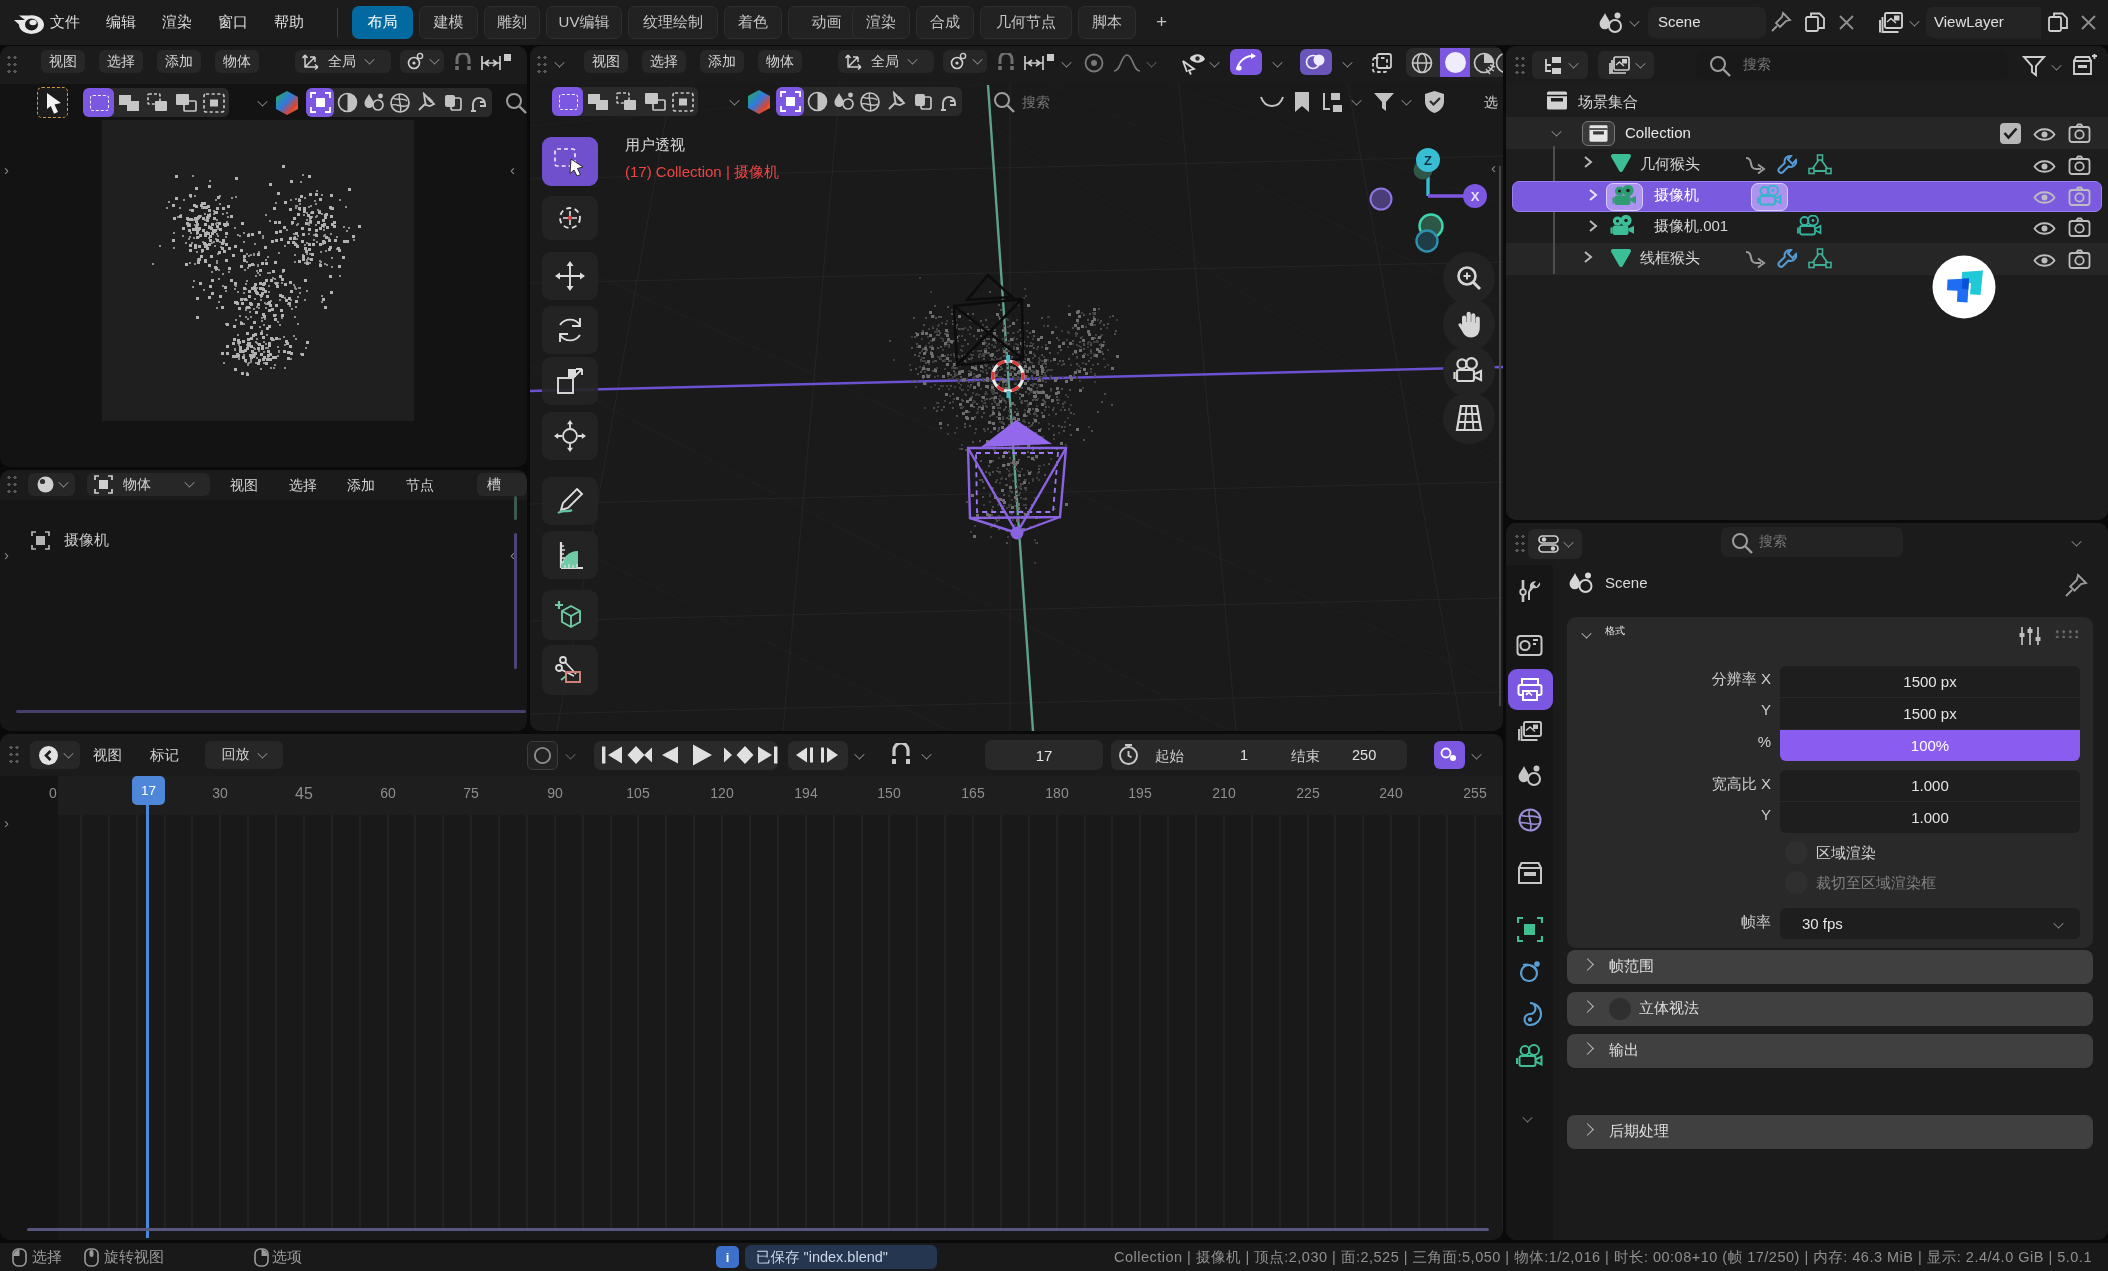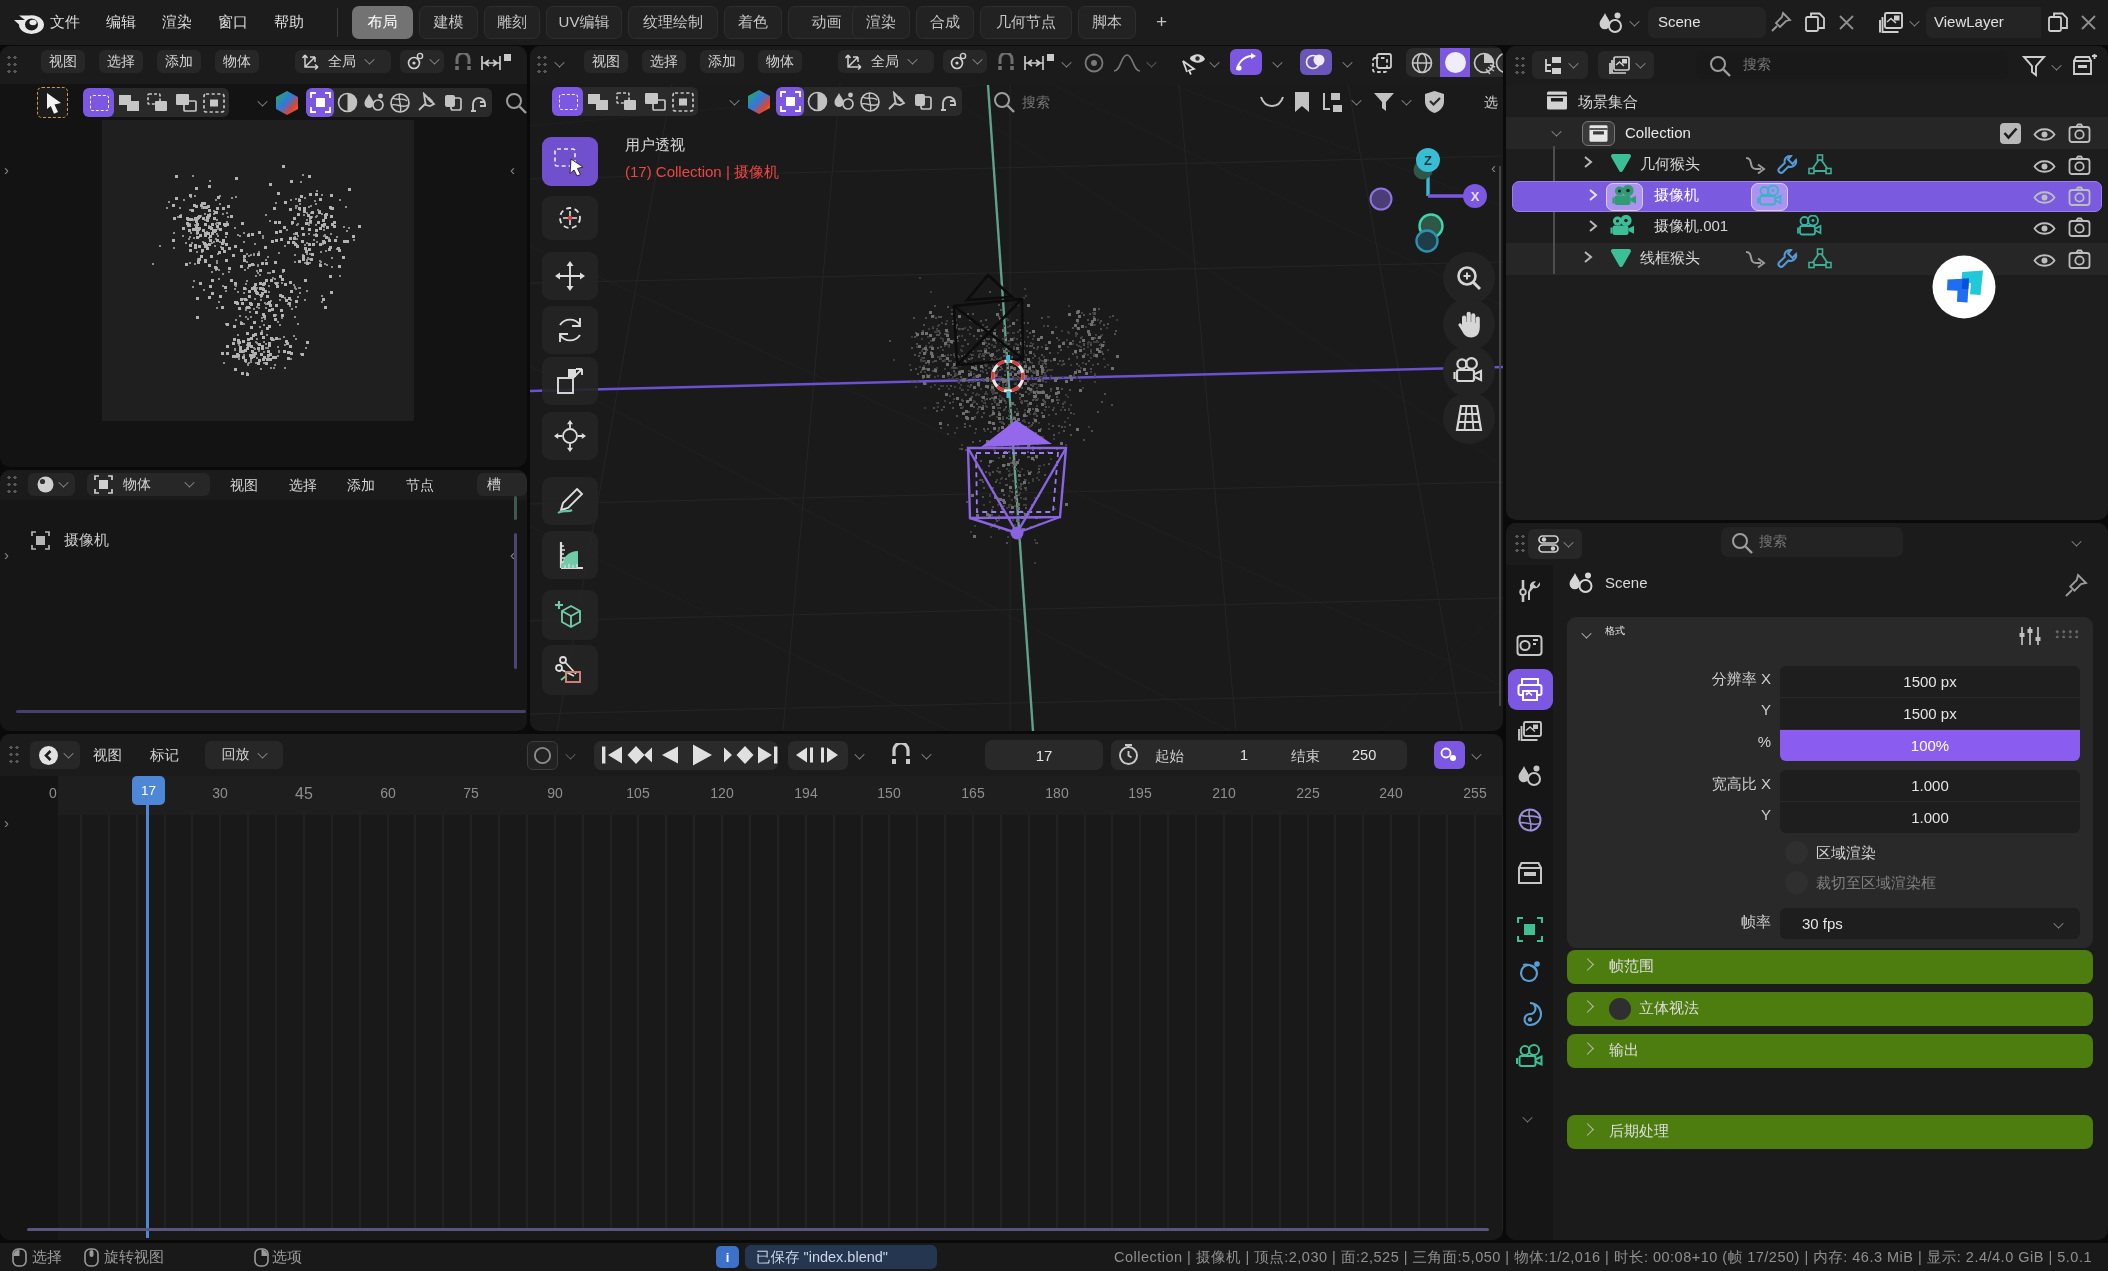--- a/index.html
+++ b/index.html
@@ -14,21 +14,21 @@
  background-image:radial-gradient(circle,#585858 1.5px,transparent 1.6px);
  background-size:6px 7px}
 .tb{background:#222222;border:1px solid #2e2e2e;color:#c6c6c6}
 .hpill{position:absolute;height:23px;background:#272727;border-radius:6px;display:flex;align-items:center;justify-content:center;color:#d2d2d2;font-size:14px}
 .ib{position:absolute;display:flex;align-items:center;justify-content:center}
 .tool{position:absolute;left:12px;width:56px;height:49px;background:#252525e6;border-radius:9px;display:flex;align-items:center;justify-content:center}
 .selgrp{position:absolute;background:#2a2a2a;border-radius:6px}
 .dsq{position:absolute;width:19px;height:16px;border:1.7px dashed #f0f0f0;border-radius:3px}
 .plabel{position:absolute;left:65px;width:200px;text-align:right;color:#cfcfcf;font-size:15px}
 .pbox{position:absolute;left:274px;width:300px;height:31px;background:#1e1e1f;color:#e4e4e4;display:flex;align-items:center;justify-content:center;font-size:15px}
-.cpanel{position:absolute;left:61px;width:526px;height:34px;background:#4d7c0f;border-radius:8px}
+.cpanel{position:absolute;left:61px;width:526px;height:34px;background:#404040;border-radius:8px}
 .cx{position:absolute;left:16px;top:10px;width:9px;height:9px;border-right:1.8px solid #bbb;border-top:1.8px solid #bbb;transform:rotate(45deg)}
 .ct{position:absolute;left:42px;top:7px;color:#dedede;font-size:15px}
 .navb{position:absolute;width:52px;height:52px;border-radius:50%;background:#232323;display:flex;align-items:center;justify-content:center}
 .grips{width:26px;height:9px;background-image:radial-gradient(circle,#6a6a6a 1.4px,transparent 1.5px);background-size:6.5px 5.5px}
 </style></head>
 <body>
 <div id="root">
 
 <div class="abs" id="topbar" style="left:0;top:0;width:2108px;height:45px;background:#1c1c1c">
 
@@ -36,21 +36,21 @@
     <path d="M31 15.5 a12.5 9.5 0 0 1 -25 0 L1 11 h11 L6 6.5 h10 a12.5 9.5 0 0 1 15 9 Z M18.5 21.5 a6.5 6 0 0 0 6.5 -6 a6.5 6 0 0 0 -13 0 a6.5 6 0 0 0 6.5 6 Z" fill="#e8e8e8" fill-rule="evenodd"></path>
     <ellipse cx="20" cy="13.5" rx="3.6" ry="2.8" fill="#e8e8e8"></ellipse>
   </svg>
   <div class="txt" style="left:50px;top:13px;color:#dddddd">文件</div>
   <div class="txt" style="left:106px;top:13px;color:#dddddd">编辑</div>
   <div class="txt" style="left:162px;top:13px;color:#dddddd">渲染</div>
   <div class="txt" style="left:218px;top:13px;color:#dddddd">窗口</div>
   <div class="txt" style="left:274px;top:13px;color:#dddddd">帮助</div>
   <div class="abs" style="left:337px;top:8px;width:1px;height:29px;background:#3e3e3e"></div>
 
-  <div class="pill" style="left:352px;top:6px;width:61px;height:33px;background:#737373;color:#fff">布局</div>
+  <div class="pill" style="left:352px;top:6px;width:61px;height:33px;background:#0369a1;color:#fff">布局</div>
   <div class="pill tb" style="left:419px;top:6px;width:59px;height:33px">建模</div>
   <div class="pill tb" style="left:484px;top:6px;width:56px;height:33px">雕刻</div>
   <div class="pill tb" style="left:546px;top:6px;width:76px;height:33px">UV编辑</div>
   <div class="pill tb" style="left:628px;top:6px;width:90px;height:33px">纹理绘制</div>
   <div class="pill tb" style="left:724px;top:6px;width:58px;height:33px">着色</div>
   <div class="pill tb" style="left:788px;top:6px;width:77px;height:33px">动画</div>
   <div class="pill tb" style="left:852px;top:6px;width:58px;height:33px">渲染</div>
   <div class="pill tb" style="left:916px;top:6px;width:58px;height:33px">合成</div>
   <div class="pill tb" style="left:980px;top:6px;width:92px;height:33px">几何节点</div>
   <div class="pill tb" style="left:1078px;top:6px;width:58px;height:33px">脚本</div>

